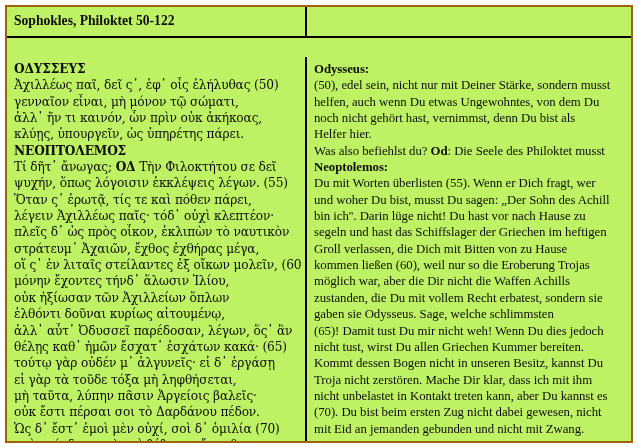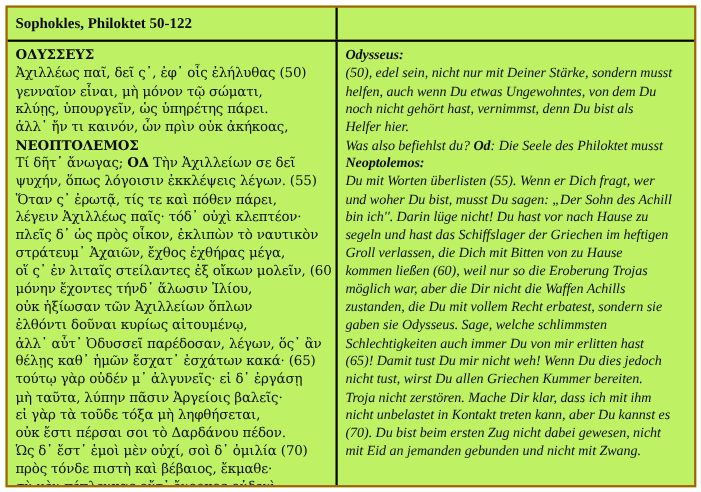--- a/index.html
+++ b/index.html
@@ -29,32 +29,32 @@
   .row-header {
     display: flex;
     flex: none;
     height: 29px;
     border-bottom: 2px solid #000000;
   }
   .row-body {
     display: flex;
     flex: 1;
     min-height: 0;
+    margin-top: 19px;
   }
   .cell-left {
     width: 298px;
     flex: none;
     border-right: 2px solid #000000;
     overflow: hidden;
   }
   .cell-right {
     flex: 1;
     min-width: 0;
     overflow: hidden;
-    font-style: italic;
   }
   .title {
     padding: 5px 4px 0 7px;
     font-weight: bold;
     font-size: 13.6px;
     line-height: 17px;
     white-space: nowrap;
     font-family: "Liberation Serif", serif;
   }
   .textblock {
@@ -89,38 +89,38 @@
       <div class="title">Sophokles, Philoktet 50-122</div>
     </div>
     <div class="cell-right"></div>
   </div>
   <div class="row-body">
     <div class="cell-left greek">
       <div class="textblock" id="greek-lines">
           <div class="line"><span class="seg-b">ΟΔΥΣΣΕΥΣ</span></div>
           <div class="line"><span>Ἀχιλλέως παῖ, δεῖ ς᾽, ἐφ᾽ οἷς ἐλήλυθας (50)</span></div>
           <div class="line"><span>γενναῖον εἶναι, μὴ μόνον τῷ σώματι,</span></div>
+          <div class="line"><span>ἀλλ᾽ ἤν τι καινόν, ὧν πρὶν οὐκ ἀκήκοας,</span></div>
           <div class="line"><span>κλύῃς, ὑπουργεῖν, ὡς ὑπηρέτης πάρει.</span></div>
-          <div class="line"><span>ἀλλ᾽ ἤν τι καινόν, ὧν πρὶν οὐκ ἀκήκοας,</span></div>
           <div class="line"><span class="seg-b">ΝΕΟΠΤΟΛΕΜΟΣ</span></div>
-          <div class="line"><span>Τί δῆτ᾽ ἄνωγας; </span><span class="seg-b">ΟΔ</span><span> Τὴν Ἀχιλλείων σε δεῖ</span></div>
+          <div class="line"><span>Τί δῆτ᾽ ἄνωγας; </span><span class="seg-b">ΟΔ</span><span> Τὴν Φιλοκτήτου σε δεῖ</span></div>
           <div class="line"><span>ψυχήν, ὅπως λόγοισιν ἐκκλέψεις λέγων. (55)</span></div>
           <div class="line"><span>Ὅταν ς᾽ ἐρωτᾷ, τίς τε καὶ πόθεν πάρει,</span></div>
           <div class="line"><span>λέγειν Ἀχιλλέως παῖς· τόδ᾽ οὐχὶ κλεπτέον·</span></div>
           <div class="line"><span>πλεῖς δ᾽ ὡς πρὸς οἶκον, ἐκλιπὼν τὸ ναυτικὸν</span></div>
           <div class="line"><span>στράτευμ᾽ Ἀχαιῶν, ἔχθος ἐχθήρας μέγα,</span></div>
           <div class="line"><span>οἵ ς᾽ ἐν λιταῖς στείλαντες ἐξ οἴκων μολεῖν, (60)</span></div>
           <div class="line"><span>μόνην ἔχοντες τήνδ᾽ ἅλωσιν Ἰλίου,</span></div>
           <div class="line"><span>οὐκ ἠξίωσαν τῶν Ἀχιλλείων ὅπλων</span></div>
           <div class="line"><span>ἐλθόντι δοῦναι κυρίως αἰτουμένῳ,</span></div>
           <div class="line"><span>ἀλλ᾽ αὖτ᾽ Ὀδυσσεῖ παρέδοσαν, λέγων, ὅς᾽ ἂν</span></div>
           <div class="line"><span>θέλῃς καθ᾽ ἡμῶν ἔσχατ᾽ ἐσχάτων κακά· (65)</span></div>
           <div class="line"><span>τούτῳ γὰρ οὐδέν μ᾽ ἀλγυνεῖς· εἰ δ᾽ ἐργάσῃ</span></div>
+          <div class="line"><span>εἰ γὰρ τὰ τοῦδε τόξα μὴ ληφθήσεται,</span></div>
           <div class="line"><span>μὴ ταῦτα, λύπην πᾶσιν Ἀργείοις βαλεῖς·</span></div>
-          <div class="line"><span>εἰ γὰρ τὰ τοῦδε τόξα μὴ ληφθήσεται,</span></div>
           <div class="line"><span>οὐκ ἔστι πέρσαι σοι τὸ Δαρδάνου πέδον.</span></div>
           <div class="line"><span>Ὡς δ᾽ ἔστ᾽ ἐμοὶ μὲν οὐχί, σοὶ δ᾽ ὁμιλία (70)</span></div>
           <div class="line"><span>πρὸς τόνδε πιστὴ καὶ βέβαιος, ἔκμαθε·</span></div>
           <div class="line"><span>σὺ μὲν πέπλευκας οὔτ᾽ ἔνορκος οὐδενὶ</span></div>
         </div>
     </div>
     <div class="cell-right german">
       <div class="textblock" id="german-lines">
           <div class="line"><span class="seg-b">Odysseus:</span></div>
           <div class="line"><span>(50), edel sein, nicht nur mit Deiner Stärke, sondern musst</span></div>
@@ -131,23 +131,23 @@
           <div class="line"><span class="seg-b">Neoptolemos:</span></div>
           <div class="line"><span>Du mit Worten überlisten (55). Wenn er Dich fragt, wer</span></div>
           <div class="line"><span>und woher Du bist, musst Du sagen: „Der Sohn des Achill</span></div>
           <div class="line"><span>bin ich''. Darin lüge nicht! Du hast vor nach Hause zu</span></div>
           <div class="line"><span>segeln und hast das Schiffslager der Griechen im heftigen</span></div>
           <div class="line"><span>Groll verlassen, die Dich mit Bitten von zu Hause</span></div>
           <div class="line"><span>kommen ließen (60), weil nur so die Eroberung Trojas</span></div>
           <div class="line"><span>möglich war, aber die Dir nicht die Waffen Achills</span></div>
           <div class="line"><span>zustanden, die Du mit vollem Recht erbatest, sondern sie</span></div>
           <div class="line"><span>gaben sie Odysseus. Sage, welche schlimmsten</span></div>
-          <div class="line"><span>Schlechtigkeiten auch immer Du von mir erlitten hast</span></div>
           <div class="line"><span>(65)! Damit tust Du mir nicht weh! Wenn Du dies jedoch</span></div>
           <div class="line"><span>nicht tust, wirst Du allen Griechen Kummer bereiten.</span></div>
+          <div class="line"><span>Kommt dessen Bogen nicht in unseren Besitz, kannst Du</span></div>
           <div class="line"><span>Troja nicht zerstören. Mache Dir klar, dass ich mit ihm</span></div>
           <div class="line"><span>nicht unbelastet in Kontakt treten kann, aber Du kannst es</span></div>
           <div class="line"><span>(70). Du bist beim ersten Zug nicht dabei gewesen, nicht</span></div>
           <div class="line"><span>mit Eid an jemanden gebunden und nicht mit Zwang.</span></div>
         </div>
     </div>
   </div>
 </div>
 
 </body></html>

